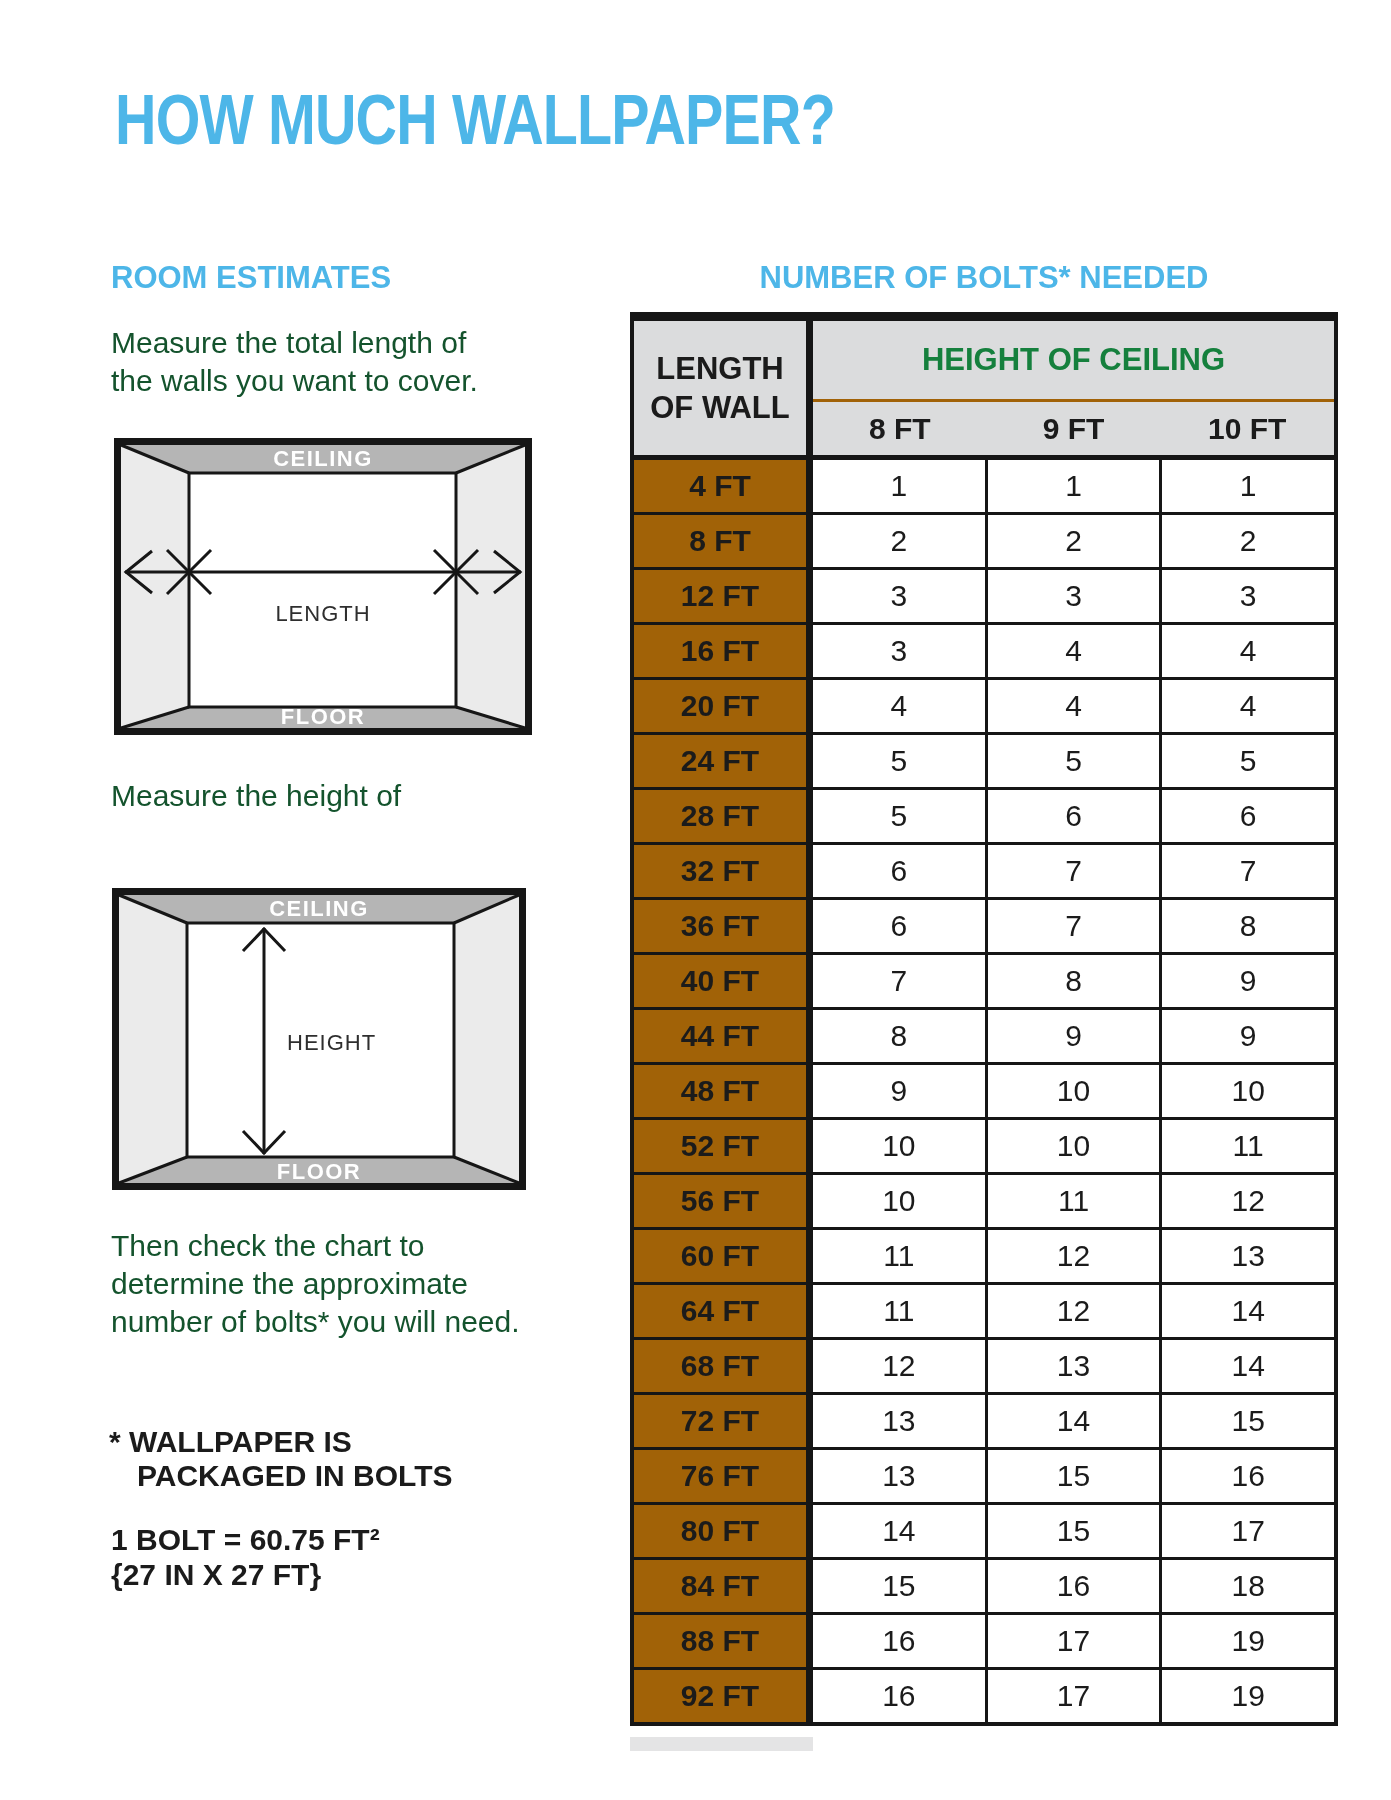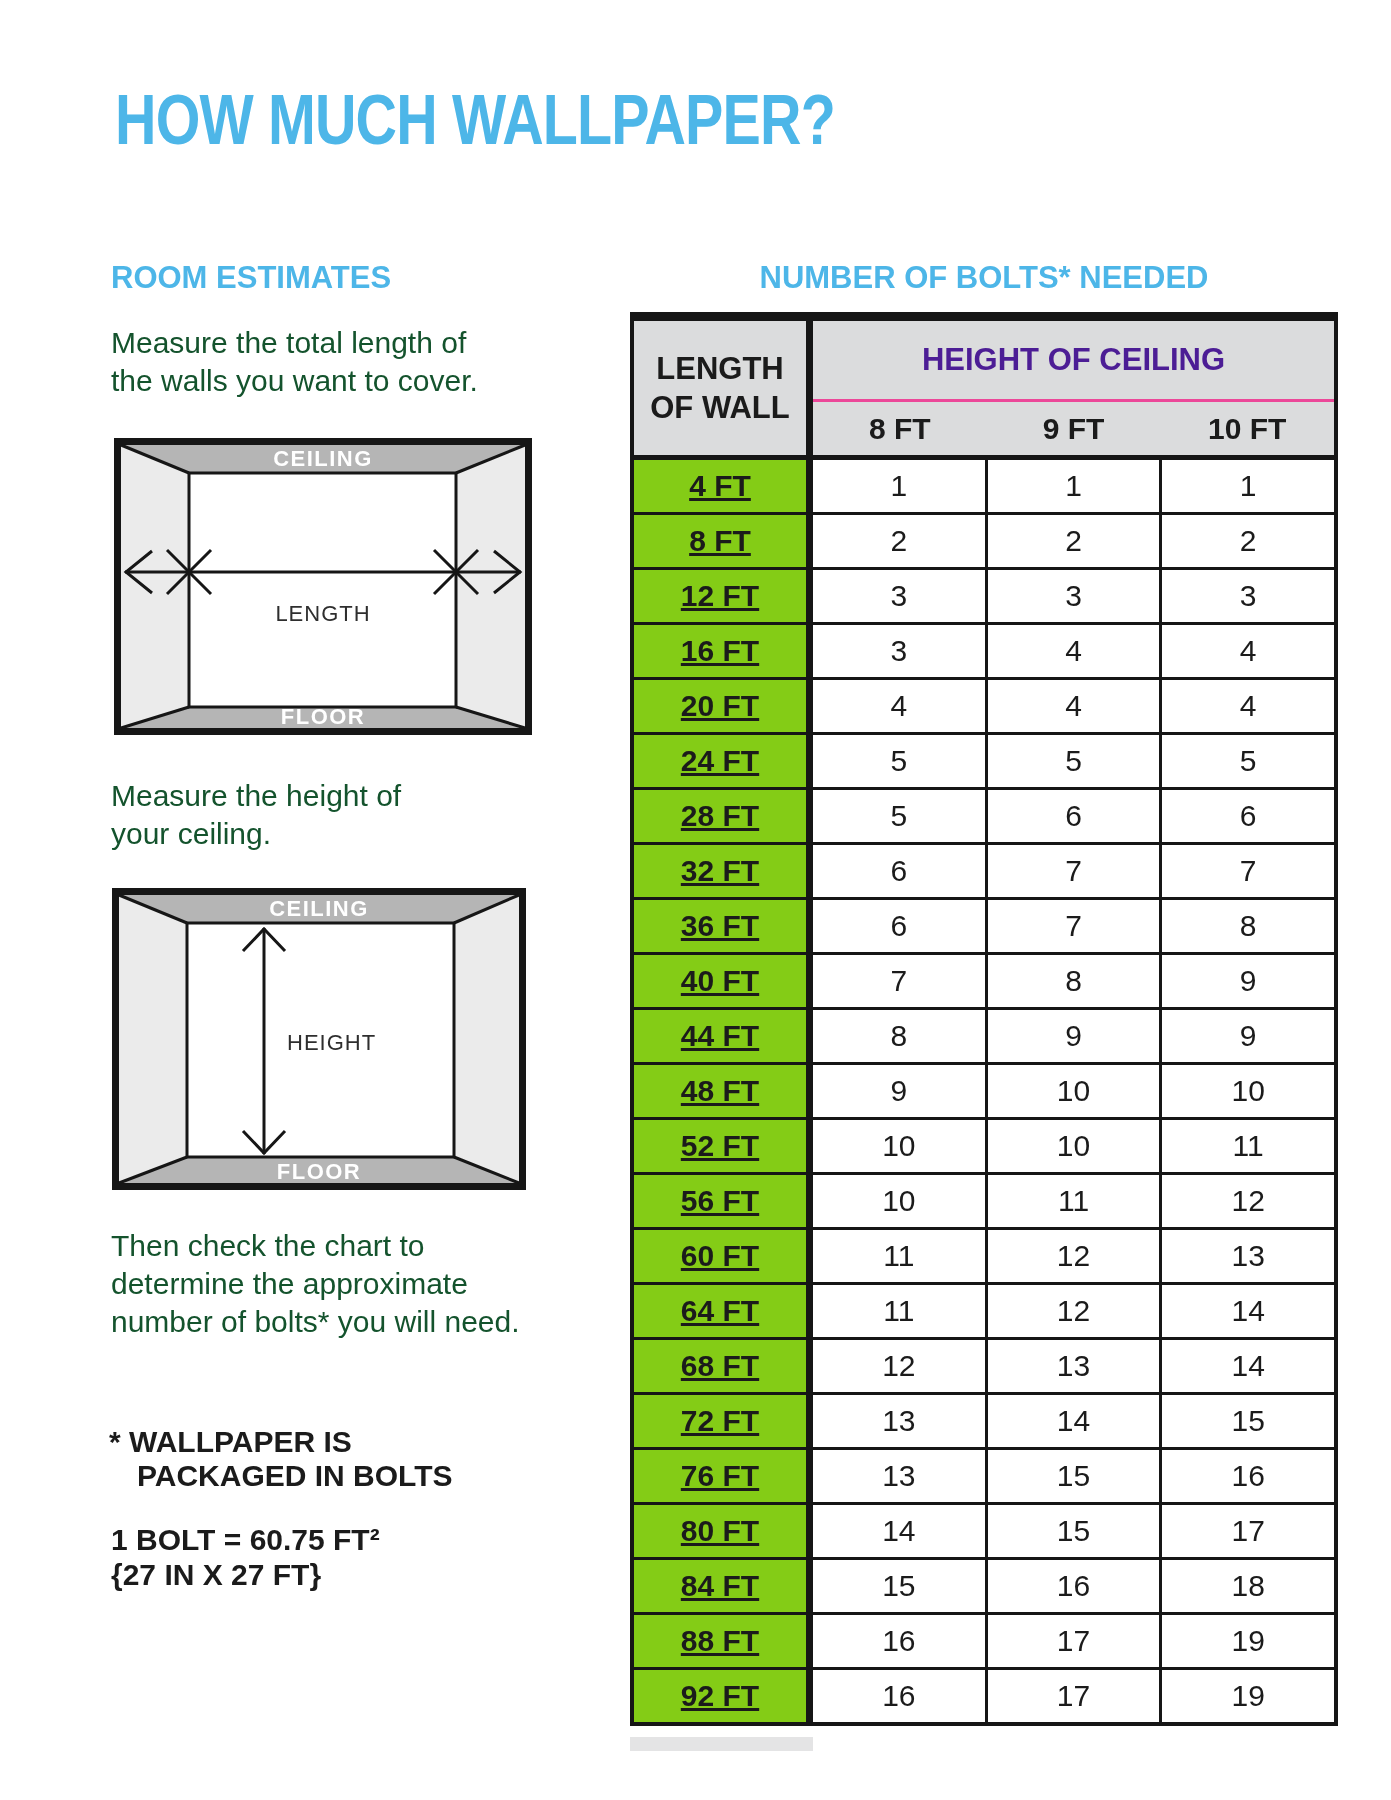--- a/index.html
+++ b/index.html
@@ -36,33 +36,33 @@
     border:4px solid #161616; border-top:9px solid #161616; background:#ffffff;
   }
   .thead { display:flex; border-bottom:5px solid #161616; }
   .th-col1 {
     width:172px; flex:none; background:#dbdcdd; border-right:7px solid #161616;
     display:flex; flex-direction:column; align-items:center; justify-content:center;
     font-weight:bold; font-size:31px; line-height:39px; color:#1b1b1b;
   }
   .th-right { flex:1; display:flex; flex-direction:column; background:#dbdcdd; }
   .th-group {
-    height:78px; border-bottom:3px solid #ec4899;
+    height:78px; border-bottom:3px solid #a16207;
     display:flex; align-items:center; justify-content:center;
-    font-weight:bold; font-size:31px; color:#4c1d95;
+    font-weight:bold; font-size:31px; color:#15803d;
   }
   .th-cols { height:53px; display:flex; align-items:center; }
   .th-col { flex:1; text-align:center; font-weight:bold; font-size:30px; color:#1b1b1b; }
 
   .trow { display:flex; height:52px; }
   .trow + .trow { border-top:3.5px solid #161616; }
   .cell { display:flex; align-items:center; justify-content:center; font-size:30px; color:#1b1b1b; }
   .cell.lab {
-    width:172px; flex:none; background:#84cc16;
-    border-right:7px solid #161616; font-weight:bold;text-decoration:underline;
+    width:172px; flex:none; background:#a16207;
+    border-right:7px solid #161616; font-weight:bold;
   }
   .cell.val { flex:1; background:#ffffff; }
   .cell.val + .cell.val { border-left:3px solid #161616; }
 
   .tail { left:601px; top:1737px; width:183px; height:14px; background:#e4e4e5; }
 </style>
 </head>
 <body>
 
 <div class="page">
@@ -99,21 +99,20 @@
       <line x1="320" y1="112" x2="364" y2="156"></line>
       <line x1="320" y1="156" x2="364" y2="112"></line>
     </g>
     <text x="209" y="28" text-anchor="middle" fill="#ffffff" font-size="22" font-weight="bold" letter-spacing="1.5">CEILING</text>
     <text x="209" y="286" text-anchor="middle" fill="#ffffff" font-size="22" font-weight="bold" letter-spacing="1.5">FLOOR</text>
     <text x="209" y="183" text-anchor="middle" fill="#2e2e2e" font-size="22" letter-spacing="1">LENGTH</text>
   </svg>
 
   <div class="abs body-text p2">
     <div>Measure the height of</div>
-    <div>your ceiling.</div>
   </div>
 
   <svg class="abs d2" width="414" height="302" viewBox="0 0 414 302">
     <rect x="3.5" y="3.5" width="407" height="295" fill="#ffffff" stroke="#161616" stroke-width="7"></rect>
     <polygon points="7,7 407,7 342,35 75,35" fill="#b5b5b5"></polygon>
     <polygon points="75,269 342,269 407,295 7,295" fill="#b5b5b5"></polygon>
     <polygon points="7,7 75,35 75,269 7,295" fill="#ebebeb"></polygon>
     <polygon points="407,7 342,35 342,269 407,295" fill="#ebebeb"></polygon>
     <rect x="75" y="35" width="267" height="234" fill="#ffffff" stroke="#161616" stroke-width="3"></rect>
     <g stroke="#161616" stroke-width="3">

